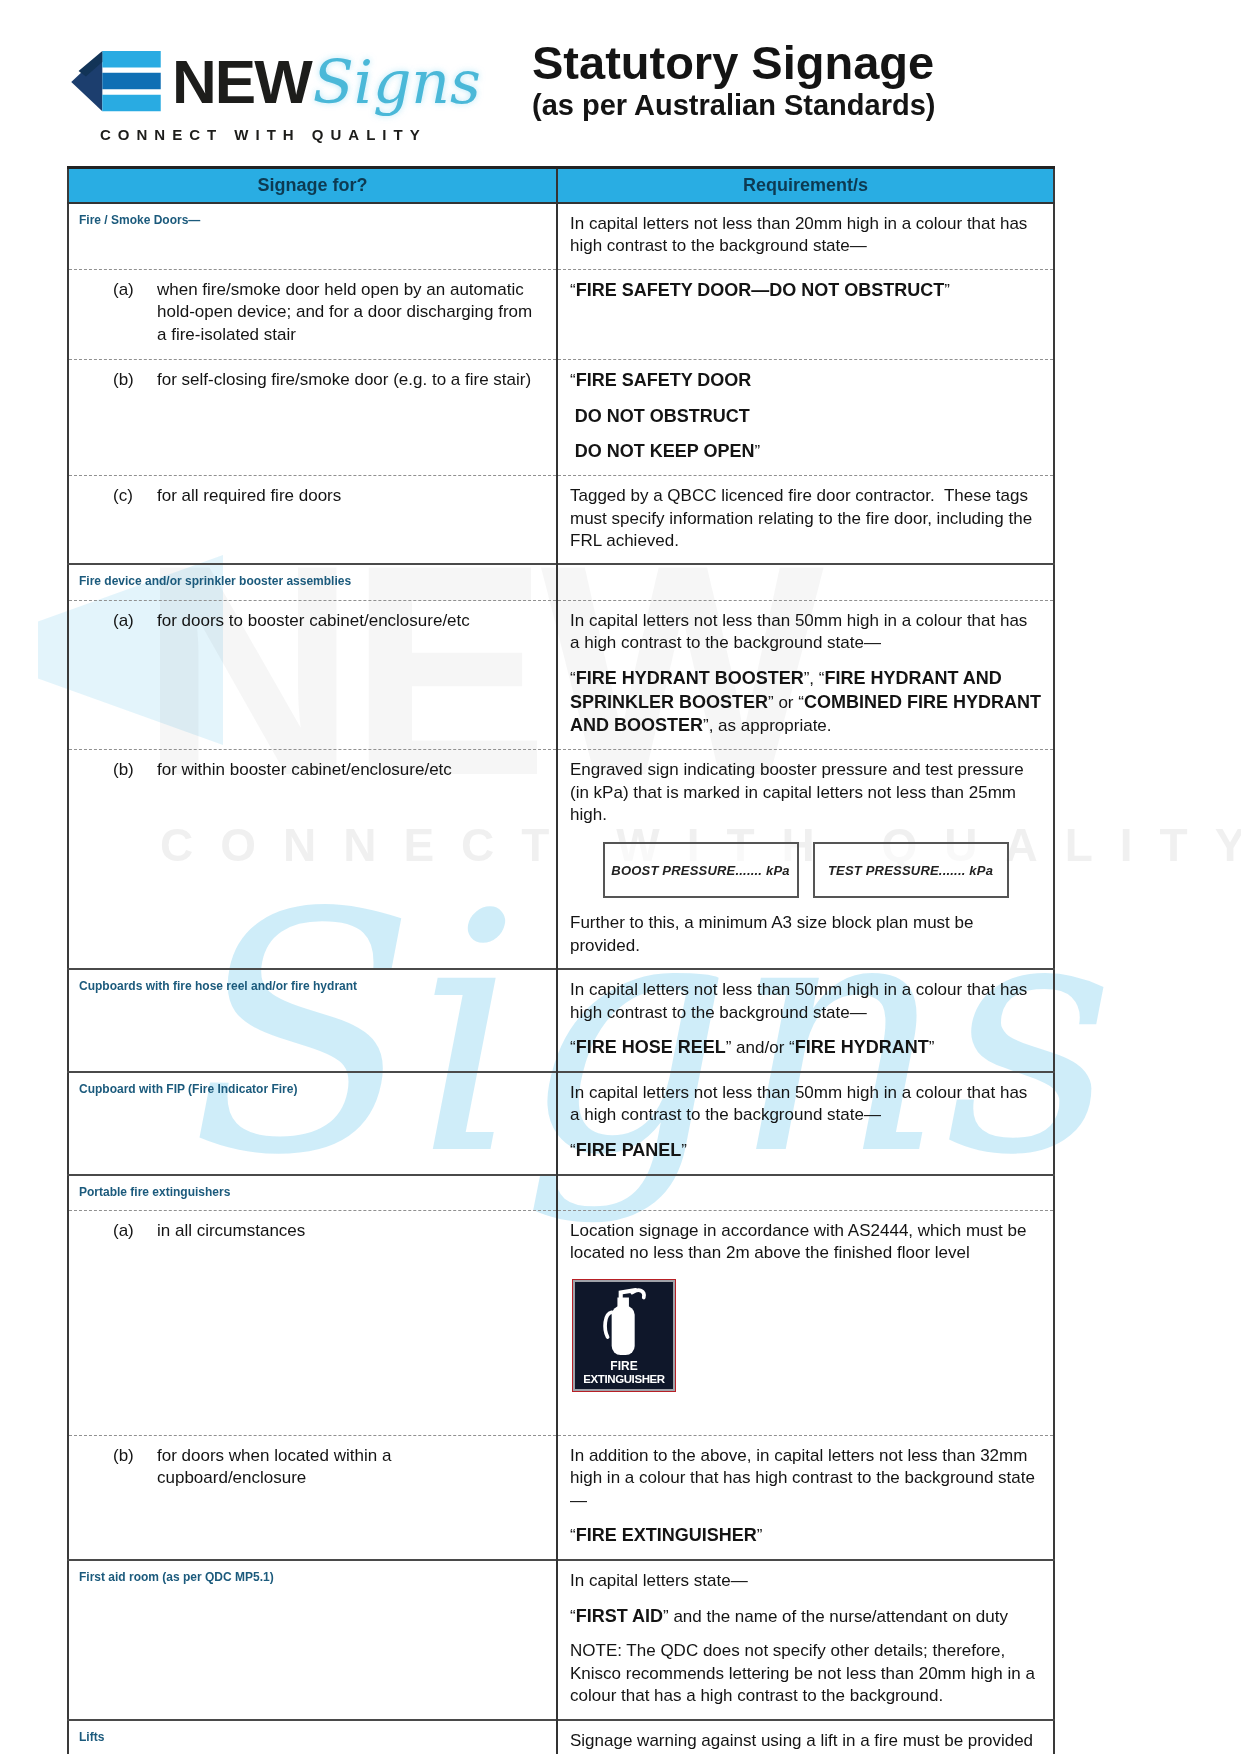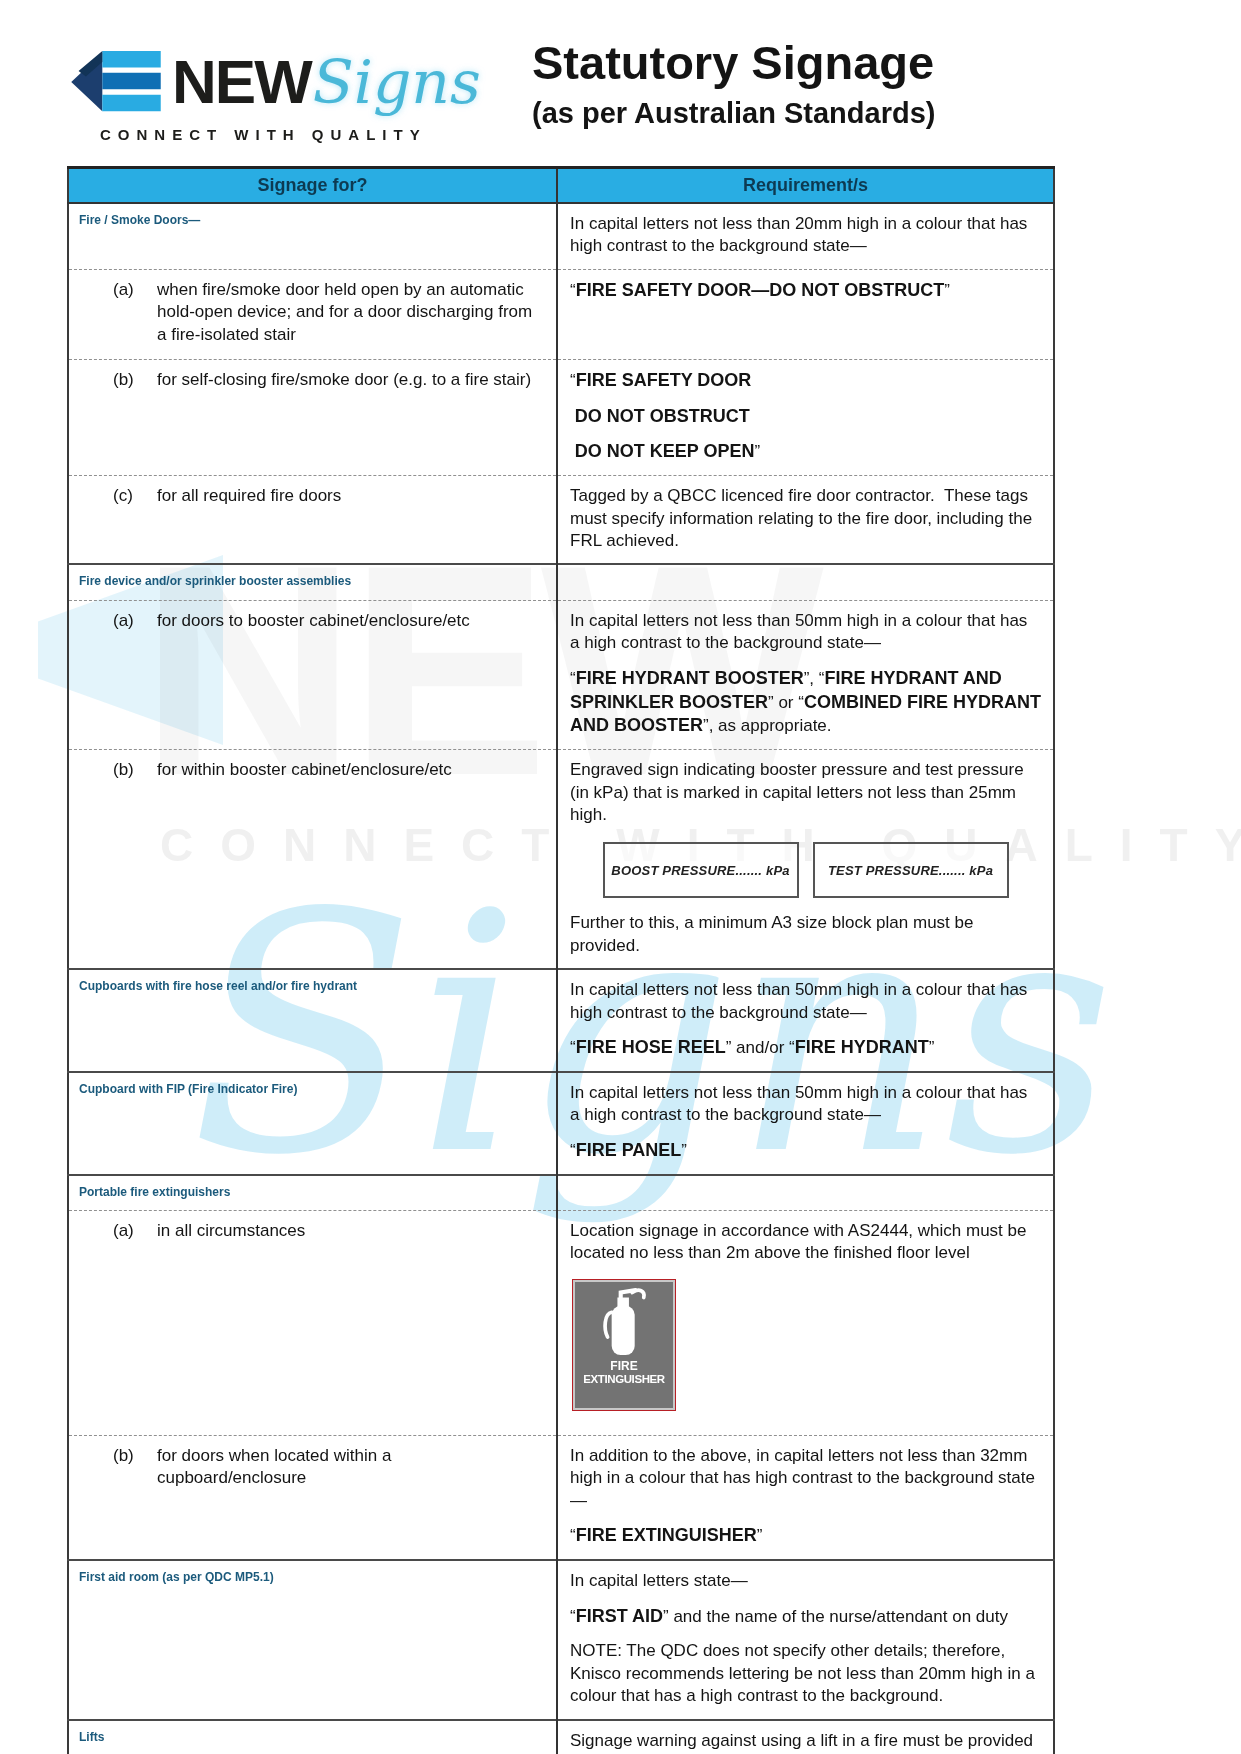--- a/index.html
+++ b/index.html
@@ -50,21 +50,21 @@
     font-family:"DejaVu Serif", serif; font-style:italic;
     font-size:60px; color:#4ab8d8; line-height:1; margin-left:2px;
     text-shadow:0 0 6px rgba(120,210,240,0.55);
   }
   .logo-tagline {
     margin:2px 0 0 36px;
     font-size:15px; font-weight:700; letter-spacing:7px; color:#1d1d1b;
   }
   .title-block { position:absolute; left:468px; top:6px; }
   .page-title { font-size:47px; font-weight:800; color:#141414; line-height:1.05; }
-  .page-subtitle { font-size:29px; font-weight:700; color:#141414; margin-top:10px; }
+  .page-subtitle { font-size:29px; font-weight:700; color:#141414; margin-top:2px; }
 
   
   .table-wrap { position:absolute; top:166px; left:67px; width:986px; z-index:1; }
   table.sig {
     border-collapse:collapse; width:100%; table-layout:fixed;
     border:2px solid #3a3a3a; border-top:3px solid #222; border-bottom:3px solid #3a3a3a;
     background:transparent;
   }
   col.c-left { width:489px; }
   col.c-right { width:497px; }
@@ -98,22 +98,22 @@
   .pressure-box {
     border:2px solid #555; background:rgba(255,255,255,0.6);
     width:196px; height:56px;
     display:flex; align-items:center; justify-content:center;
     font-size:13px; font-weight:700; color:#222; letter-spacing:0.2px;
   }
 
   
   .ext-sign {
     margin:14px 0 6px 2px;
-    width:104px; height:132px;
-    background:#737373;
+    width:104px; height:113px;
+    background:#0f172a;
     border:1px solid #b71f25;
     display:flex; flex-direction:column; align-items:center;
     box-shadow:0 0 0 2px rgba(255,255,255,0.6) inset;
   }
   .ext-sign svg { margin-top:6px; }
   .ext-label { color:#fff; font-weight:700; text-align:center; line-height:1.1; }
   .ext-label .l1 { font-size:12px; display:block; }
   .ext-label .l2 { font-size:11.5px; display:block; letter-spacing:-0.4px; }
 </style>
 </head>

